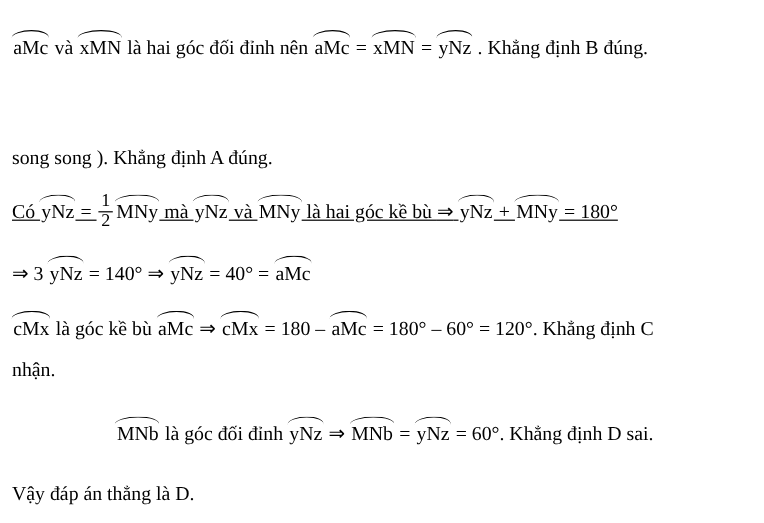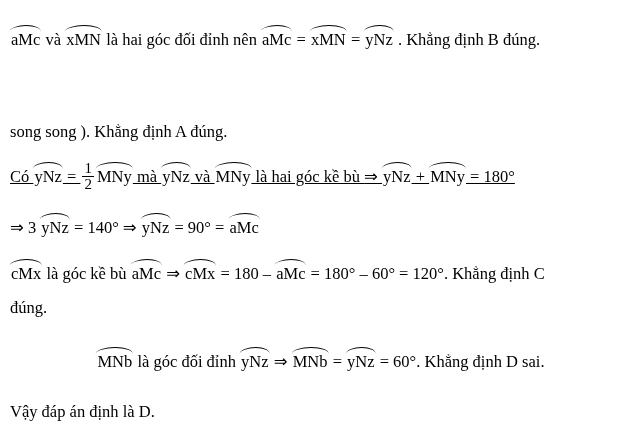--- a/index.html
+++ b/index.html
@@ -75,31 +75,31 @@
 
   <div class="line" style="top:106px;margin-top:16px;">
     <span>song song ). Khẳng định A đúng.</span>
   </div>
 
   <div class="line" style="top:162px;text-decoration:underline;">
     <span>Có </span><span class="ang"><span class="arc"></span><span class="lbl">yNz</span></span><span> = </span><span class="frac"><span class="num">1</span><span class="den">2</span></span><span class="ang"><span class="arc"></span><span class="lbl">MNy</span></span><span> mà </span><span class="ang"><span class="arc"></span><span class="lbl">yNz</span></span><span> và </span><span class="ang"><span class="arc"></span><span class="lbl">MNy</span></span><span> là hai góc kề bù </span><span>⇒</span><span> </span><span class="ang"><span class="arc"></span><span class="lbl">yNz</span></span><span> + </span><span class="ang"><span class="arc"></span><span class="lbl">MNy</span></span><span> = 180°</span>
   </div>
 
   <div class="line" style="top:218px;">
-    <span>⇒ 3 </span><span class="ang"><span class="arc"></span><span class="lbl">yNz</span></span><span> = 140° ⇒ </span><span class="ang"><span class="arc"></span><span class="lbl">yNz</span></span><span> = 90° = </span><span class="ang"><span class="arc"></span><span class="lbl">aMc</span></span>
+    <span>⇒ 3 </span><span class="ang"><span class="arc"></span><span class="lbl">yNz</span></span><span> = 140° ⇒ </span><span class="ang"><span class="arc"></span><span class="lbl">yNz</span></span><span> = 40° = </span><span class="ang"><span class="arc"></span><span class="lbl">aMc</span></span>
   </div>
 
   <div class="line" style="top:264px;font-family:Liberation Serif, serif;">
     <span class="ang"><span class="arc"></span><span class="lbl">cMx</span></span><span> là góc kề bù </span><span class="ang"><span class="arc"></span><span class="lbl">aMc</span></span><span> ⇒ </span><span class="ang"><span class="arc"></span><span class="lbl">cMx</span></span><span> = 180 – </span><span class="ang"><span class="arc"></span><span class="lbl">aMc</span></span><span> = 180° – 60° = 120°. Khẳng định C</span>
   </div>
   <div class="line" style="top:298px;">
-    <span>đúng.</span>
+    <span>nhận.</span>
   </div>
 
   <div class="line" style="top:352px;text-align:center;">
     <span class="ang"><span class="arc"></span><span class="lbl">MNb</span></span><span> là góc đối đỉnh </span><span class="ang"><span class="arc"></span><span class="lbl">yNz</span></span><span> ⇒ </span><span class="ang"><span class="arc"></span><span class="lbl">MNb</span></span><span> = </span><span class="ang"><span class="arc"></span><span class="lbl">yNz</span></span><span> = 60°. Khẳng định D sai.</span>
   </div>
 
   <div class="line" style="top:402px;">
-    <span>Vậy đáp án định là D.</span>
+    <span>Vậy đáp án thẳng là D.</span>
   </div>
 
 </div>
 
 </body></html>

